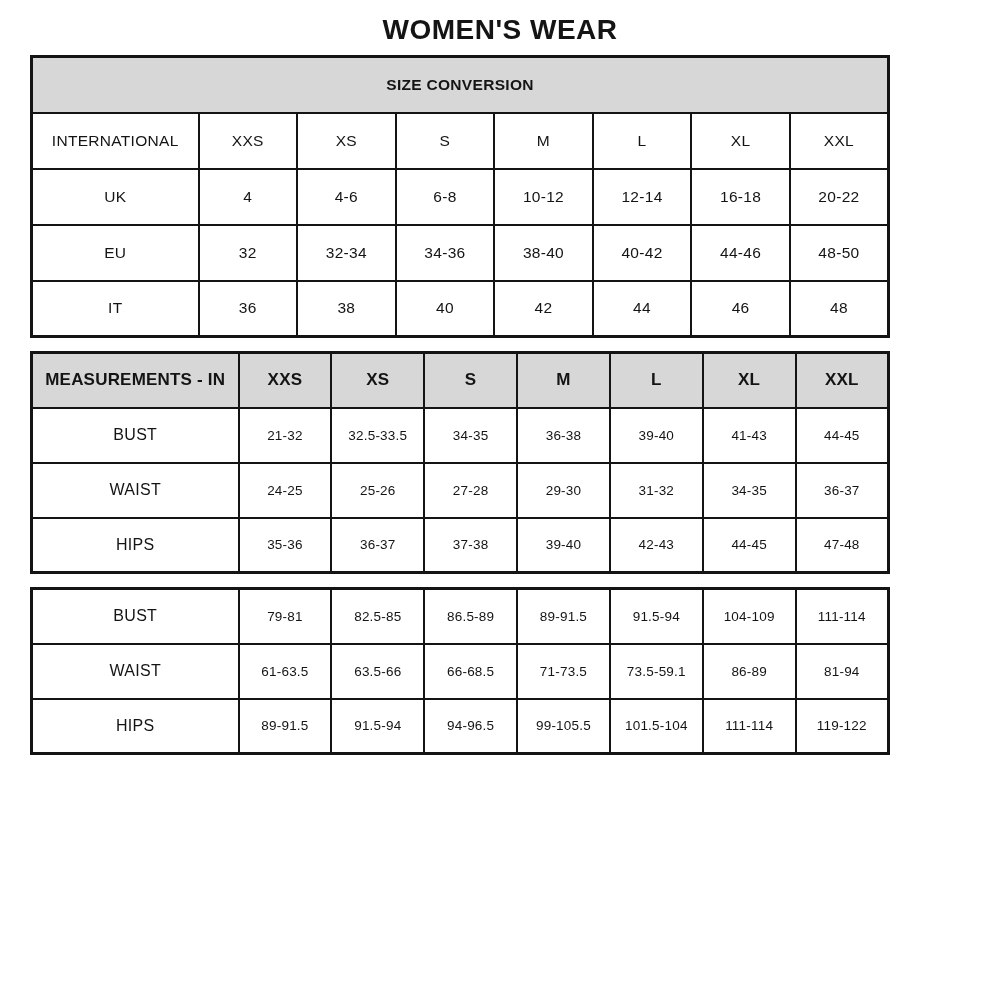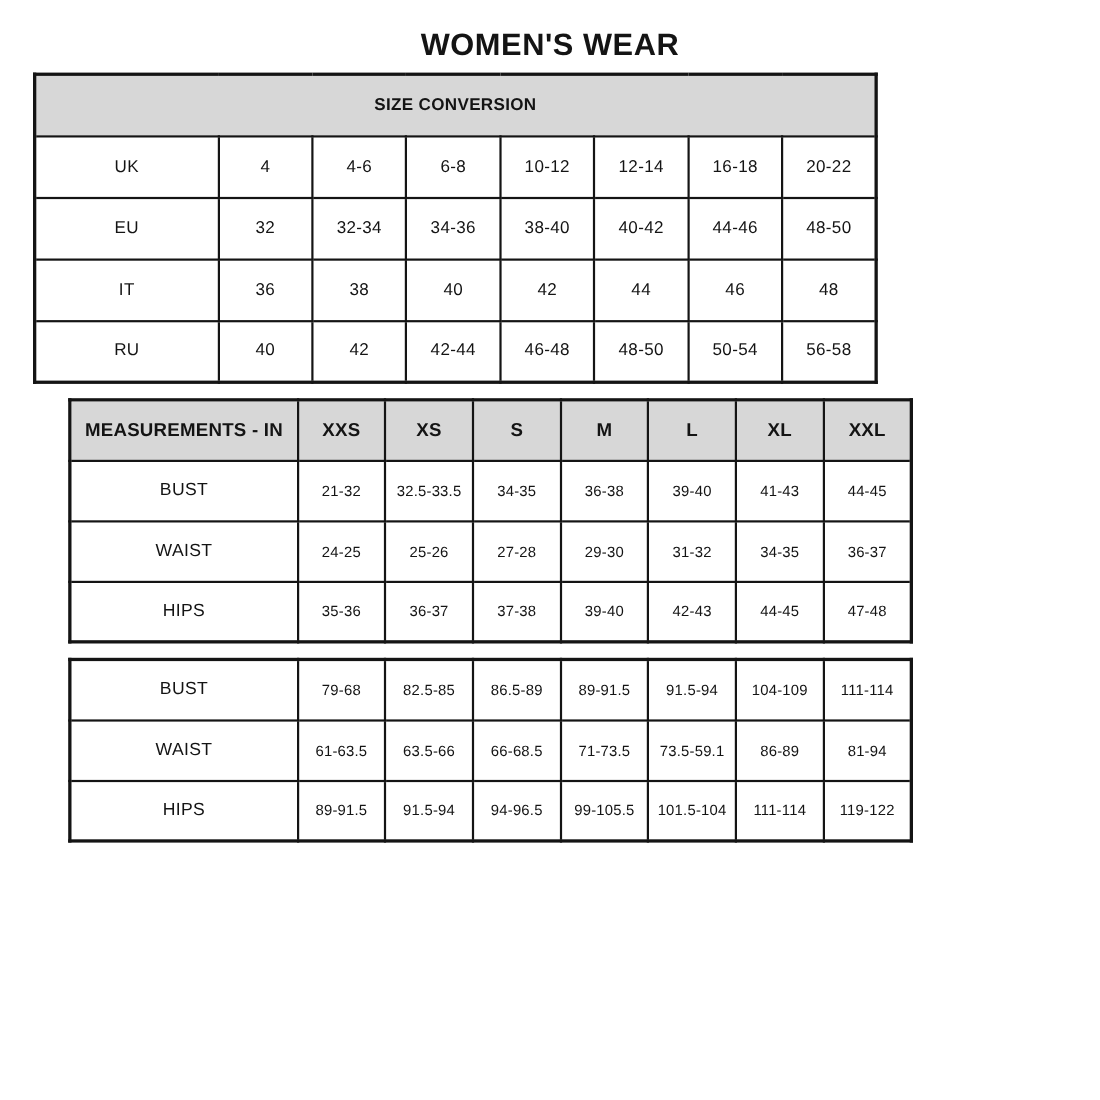--- a/index.html
+++ b/index.html
@@ -4,25 +4,25 @@
 <style>
   :root{
     --header-bg:#d7d7d7;
     --border:#141414;
     --text:#141414;
     --background:#ffffff;
   }
   *{box-sizing:border-box;}
   html,body{margin:0;padding:0;background:var(--background);}
   body{width:1000px;height:1000px;font-family:"Liberation Sans",sans-serif;color:var(--text);}
-  .page{padding:11px 30px;}
+  .page{padding:0 30px;}
   .title{margin:0;padding:14px 0 0;text-align:center;font-size:28px;font-weight:bold;letter-spacing:.5px;color:var(--text);}
-  table{border-collapse:collapse;width:768px;table-layout:fixed;border:3px solid var(--border);}
+  table{border-collapse:collapse;width:860px;table-layout:fixed;border:3px solid var(--border);}
   .t1{margin-top:9px;}
-  .t2,.t3{margin-top:13px;margin-left:32px;}
+  .t2,.t3{margin-top:13px;}
   td{border:2px solid var(--border);text-align:center;vertical-align:middle;padding:2px;overflow:hidden;}
   .caption-row td{height:55px;background:var(--header-bg);font-weight:bold;font-size:18px;letter-spacing:.6px;}
   .t1 tr{height:56px;}
   .t1 td{font-size:15.5px;letter-spacing:.3px;}
   .t2 tr,.t3 tr{height:55px;}
   .hdr td{background:var(--header-bg);font-weight:bold;font-size:17px;letter-spacing:.4px;}
   .t2 .lbl,.t3 .lbl{font-size:16px;letter-spacing:.3px;}
   .t2 td,.t3 td{font-size:13.5px;letter-spacing:.2px;}
   .t2 .hdr td,.t3 .hdr td{font-size:17px;}
 </style>
@@ -42,20 +42,30 @@
         <col>
         <col>
         <col>
         <col>
       </colgroup>
     <tbody>
     <tr class="caption-row">
       <td colspan="8">SIZE CONVERSION</td>
     </tr>
     <tr>
+      <td class="lbl">INTERNATIONAL</td>
+      <td>XXS</td>
+      <td>XS</td>
+      <td>S</td>
+      <td>M</td>
+      <td>L</td>
+      <td>XL</td>
+      <td>XXL</td>
+    </tr>
+    <tr>
       <td class="lbl">UK</td>
       <td>4</td>
       <td>4-6</td>
       <td>6-8</td>
       <td>10-12</td>
       <td>12-14</td>
       <td>16-18</td>
       <td>20-22</td>
     </tr>
     <tr>
@@ -70,30 +80,20 @@
     </tr>
     <tr>
       <td class="lbl">IT</td>
       <td>36</td>
       <td>38</td>
       <td>40</td>
       <td>42</td>
       <td>44</td>
       <td>46</td>
       <td>48</td>
-    </tr>
-    <tr>
-      <td class="lbl">RU</td>
-      <td>40</td>
-      <td>42</td>
-      <td>42-44</td>
-      <td>46-48</td>
-      <td>48-50</td>
-      <td>50-54</td>
-      <td>56-58</td>
     </tr>
     </tbody>
   </table>
 
   <table class="t2">
     <colgroup>
         <col style="width:207px">
         <col>
         <col>
         <col>
@@ -153,21 +153,21 @@
         <col>
         <col>
         <col>
         <col>
         <col>
         <col>
       </colgroup>
     <tbody>
     <tr>
       <td class="lbl">BUST</td>
-      <td>79-68</td>
+      <td>79-81</td>
       <td>82.5-85</td>
       <td>86.5-89</td>
       <td>89-91.5</td>
       <td>91.5-94</td>
       <td>104-109</td>
       <td>111-114</td>
     </tr>
     <tr>
       <td class="lbl">WAIST</td>
       <td>61-63.5</td>

